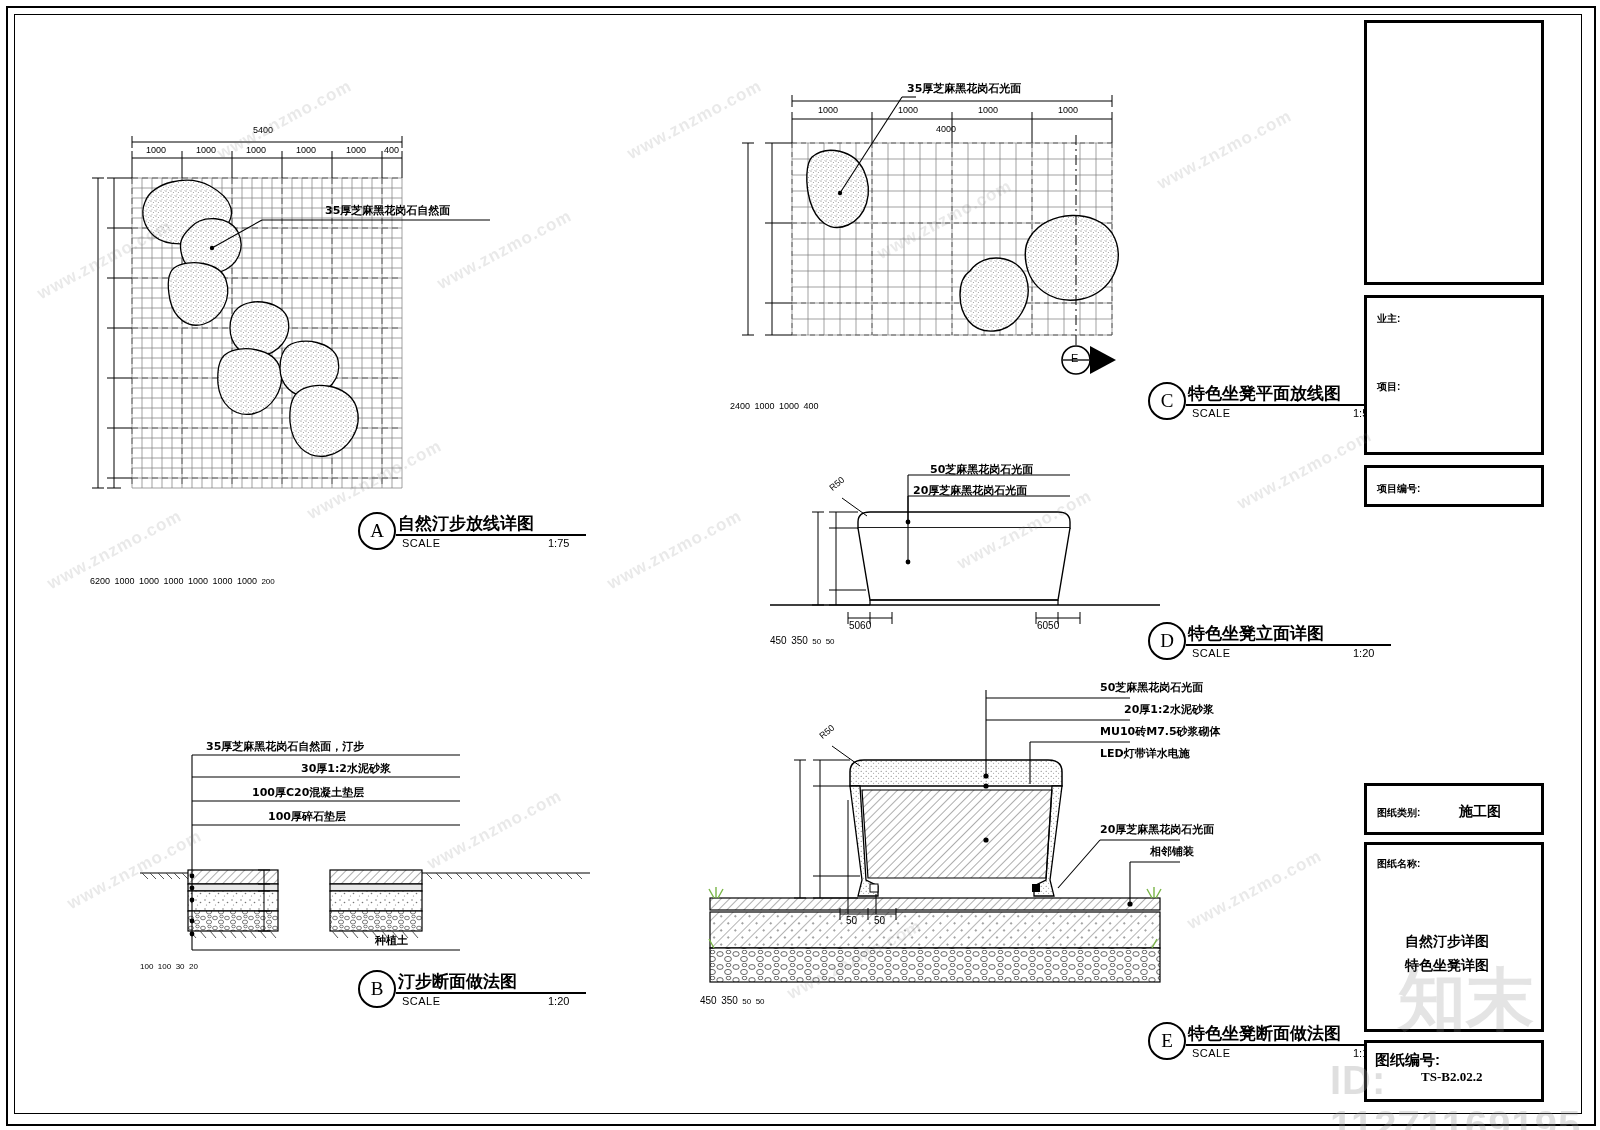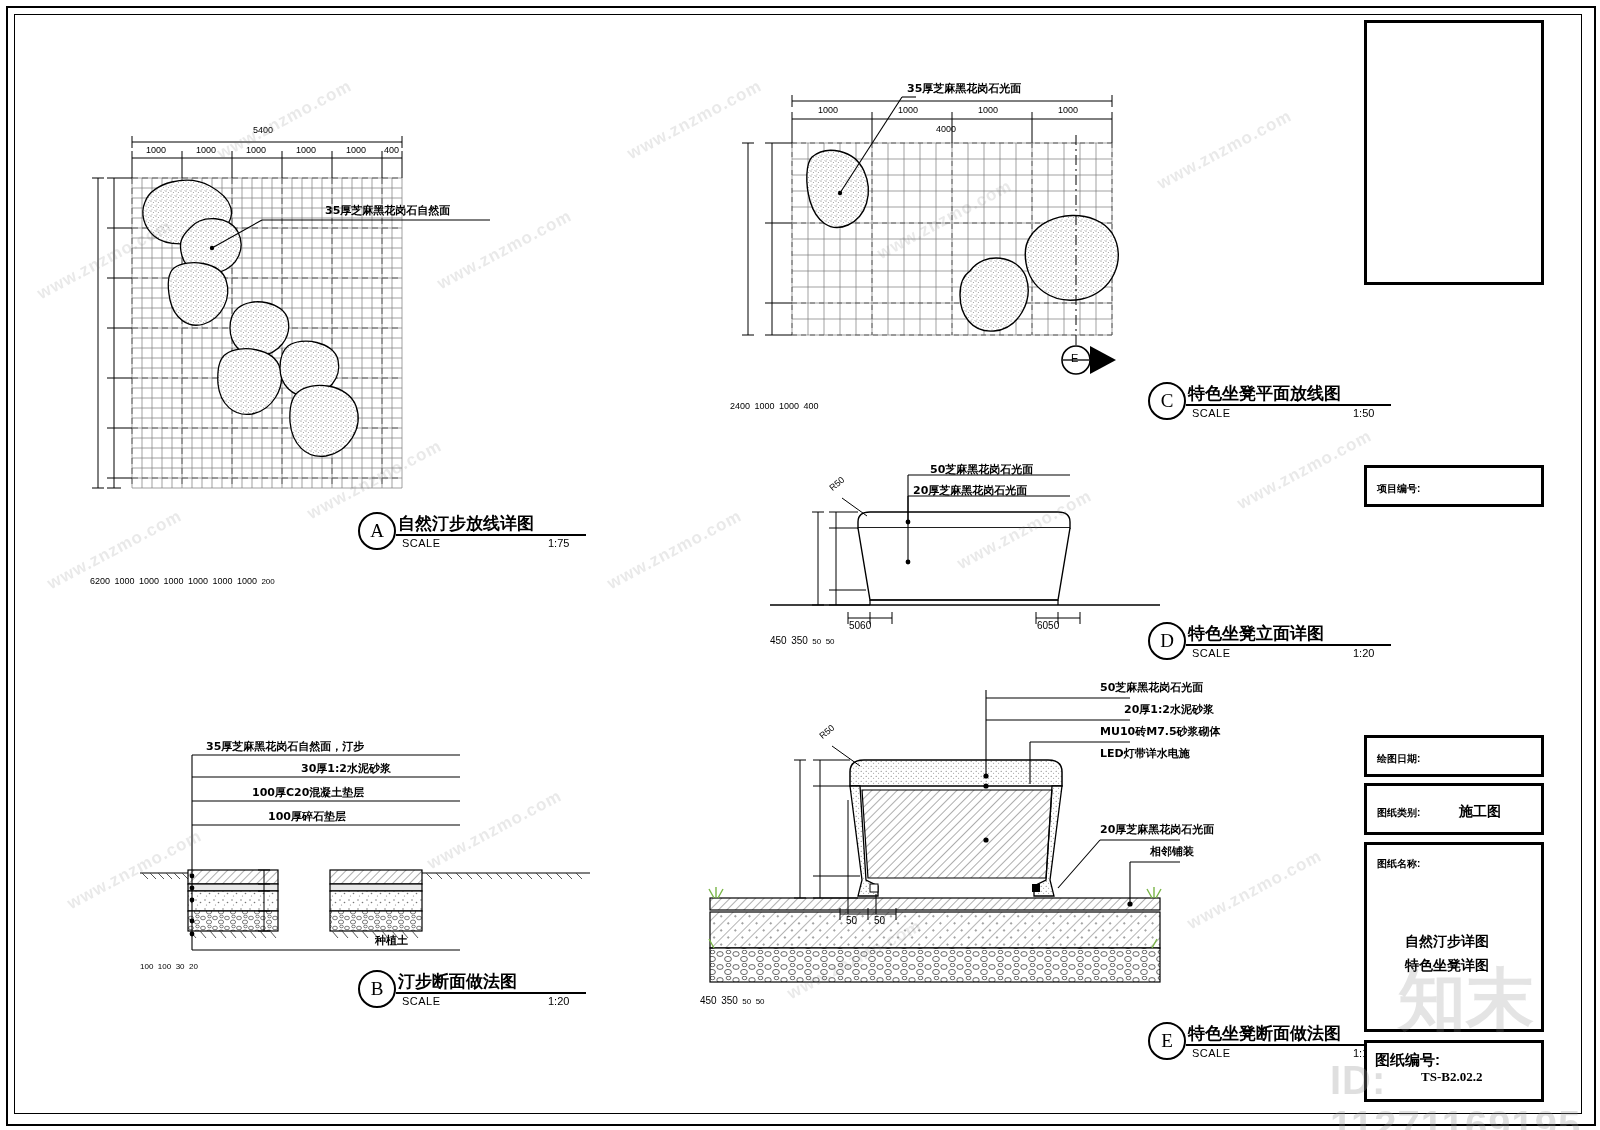--- a/index.html
+++ b/index.html
@@ -679,29 +679,30 @@
     <div class="name">特色坐凳断面做法图</div>
     <div class="rule" style="width:205px;"></div>
     <div class="sc">SCALE</div>
     <div class="scv" style="left:205px;">1:15</div>
   </div>
 
   <div class="ab" style="left:1364px;top:20px;width:180px;height:1090px;">
 
     <div class="tb" style="left:0;top:0;width:180px;height:265px;"></div>
 
+    <div class="tb" style="left:0;top:275px;width:180px;height:160px;">
+      <span class="f" style="left:10px;top:14px;">业主:</span>
+      <span class="f" style="left:10px;top:82px;">项目:</span>
+    </div>
 
     <div class="tb" style="left:0;top:445px;width:180px;height:42px;">
       <span class="f" style="left:10px;top:14px;">项目编号:</span>
     </div>
 
 
-    <div class="tb" style="left:0;top:715px;width:180px;height:42px;">
-      <span class="f" style="left:10px;top:14px;">绘图日期:</span>
-    </div>
 
     <div class="tb" style="left:0;top:763px;width:180px;height:52px;">
       <span class="f" style="left:10px;top:20px;">图纸类别:</span>
       <span class="f" style="left:92px;top:17px;font-size:14px;">施工图</span>
     </div>
 
     <div class="tb" style="left:0;top:822px;width:180px;height:190px;">
       <span class="f" style="left:10px;top:12px;">图纸名称:</span>
       <span class="f" style="left:38px;top:88px;font-size:14px;">自然汀步详图</span>
       <span class="f" style="left:38px;top:112px;font-size:14px;">特色坐凳详图</span>

